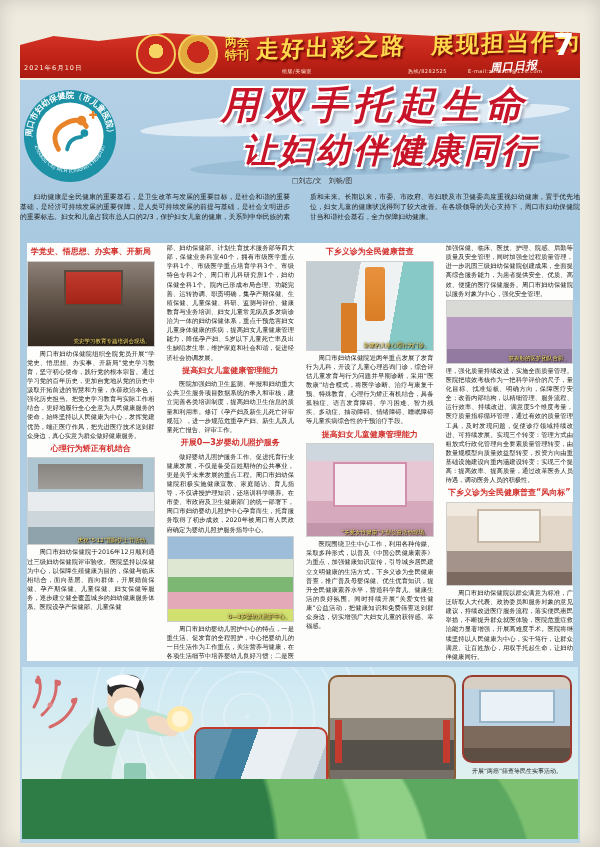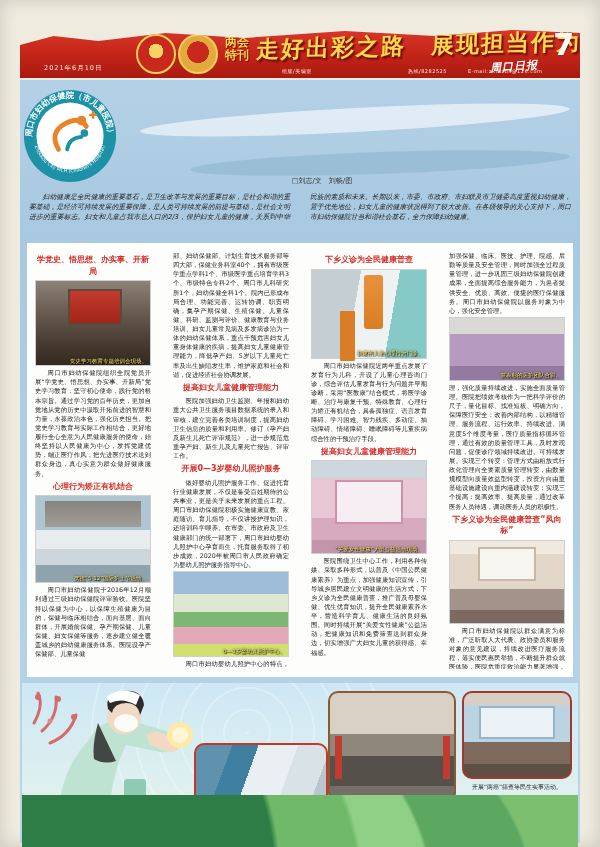--- a/index.html
+++ b/index.html
@@ -8,21 +8,21 @@
 
   
   .banner{position:absolute;left:20px;right:20px;top:28px;height:50px;
     background:linear-gradient(180deg,#d8392a 0%,#c32418 55%,#a91a10 100%);
     clip-path:polygon(0 34%,6% 16%,14% 26%,26% 10%,40% 20%,58% 6%,74% 16%,88% 4%,100% 10%,100% 100%,0 100%);}
   .flag-deco{position:absolute;left:4px;top:-14px;width:60px;height:26px;}
   .flag-deco i{position:absolute;display:block;background:#c32418;}
   .flag-deco i:nth-child(1){left:2px;top:2px;width:34px;height:4px;transform:rotate(-28deg);}
   .flag-deco i:nth-child(2){left:10px;top:8px;width:40px;height:5px;transform:rotate(-20deg);}
   .flag-deco i:nth-child(3){left:20px;top:14px;width:30px;height:4px;transform:rotate(-12deg);}
-  .banner .date{position:absolute;left:24px;bottom:5px;font-size:6.5px;color:#ffefe0;letter-spacing:1px;}
+  .banner .date{position:absolute;left:4px;bottom:5px;font-size:6.5px;color:#ffefe0;letter-spacing:1px;}
   .emblem{position:absolute;top:6px;width:36px;height:36px;border-radius:50%;}
   .emb-nat{left:116px;background:radial-gradient(circle at 50% 42%,#f6d463 0 26%,#c8291c 27% 78%,#e9bf4e 79%);border:2px solid #f2cf5a;}
   .emb-nat span{position:absolute;left:0;right:0;top:7px;text-align:center;color:#f6d463;font-size:13px;line-height:1;}
   .emb-cppcc{left:158px;background:radial-gradient(circle at 50% 45%,#c8291c 0 40%,#e2a93c 41% 78%,#b5761f 79%);border:2px solid #f2cf5a;}
   .badge{position:absolute;left:202px;top:8px;width:30px;text-align:center;color:#ffd94d;font-weight:bold;font-size:12px;line-height:1.1;text-shadow:1px 1px 0 #7a0b06;}
   .slogan{position:absolute;left:236px;top:2px;width:330px;font-size:23px;font-weight:900;color:#ffd94d;letter-spacing:2px;white-space:nowrap;
     text-shadow:1px 1px 0 #8a1007,2px 2px 2px #5f0a04;transform:rotate(-1.5deg) skewX(-4deg);}
   .bansub{position:absolute;bottom:4px;font-size:5px;color:#ffe9d5;letter-spacing:.5px;}
   .bs1{left:262px;} .bs2{left:388px;} .bs3{left:448px;}
   .paper-script{position:absolute;right:42px;bottom:4px;font-size:11px;font-style:italic;font-weight:bold;color:#fff;transform:rotate(-4deg);letter-spacing:1px;}
@@ -36,25 +36,25 @@
   .sw1{position:absolute;left:120px;top:28px;width:430px;height:24px;background:rgba(255,255,255,.6);border-radius:50%;transform:rotate(-3deg);}
   .sw2{position:absolute;left:170px;top:72px;width:380px;height:22px;background:rgba(140,178,206,.55);border-radius:50%;transform:rotate(-2deg);}
   .hosp-logo{position:absolute;left:2px;top:8px;}
   .hl{position:absolute;font-weight:900;color:#c81428;white-space:nowrap;font-style:italic;
     text-shadow:2px 2px 0 #fff,-2px -2px 0 #fff,2px -2px 0 #fff,-2px 2px 0 #fff,4px 4px 3px rgba(60,60,90,.35);}
   .hl1{left:140px;top:0px;width:430px;text-align:center;font-size:38px;letter-spacing:6px;}
   .hl2{left:170px;top:48px;width:400px;text-align:center;font-size:34px;letter-spacing:3px;}
   .byline{position:absolute;left:0;right:0;top:96px;text-align:center;font-size:7px;color:#333;padding-left:44px;}
 
   
-  .intro{margin:0 9px;height:46px;column-count:2;column-gap:20px;font-size:6.8px;line-height:1.5;font-style:italic;color:#1c1c1c;text-align:justify;overflow:hidden;}
+  .intro{margin:0 0;height:46px;column-count:2;column-gap:20px;font-size:6.8px;line-height:1.5;color:#1c1c1c;text-align:justify;overflow:hidden;}
   .intro p{margin:0;text-indent:2em;}
 
   
-  .cols{margin:5px 7px 0 7px;background:#fdfdfb;padding:8px;display:flex;gap:22px;height:418px;overflow:hidden;}
+  .cols{margin:5px 7px 0 7px;background:#fdfdfb;padding:0;display:flex;gap:12px;height:418px;overflow:hidden;}
   .col{flex:1;min-width:0;font-size:6.3px;line-height:1.45;color:#222;text-align:justify;overflow:hidden;}
   .col p{margin:0 0 2px;text-indent:2em;}
   .rh{font-size:8px;color:#d2302c;text-align:center;margin:3px 0;font-weight:bold;}
   .ph{position:relative;width:100%;margin:2px 0;border:1px solid #cfcfcf;box-sizing:border-box;}
   .ovcap{position:absolute;left:2px;right:3px;bottom:1px;text-align:right;font-size:5.5px;color:#ffe36e;text-shadow:0 0 2px #000,1px 1px 1px #000;line-height:1.2;}
   .ph-meeting{height:86px;background:linear-gradient(180deg,#8d8279 0%,#6b5d52 35%,#463a31 75%,#33291f 100%);}
   .ph-meeting::before{content:"";position:absolute;left:30%;top:12%;width:44%;height:38%;background:linear-gradient(#c23b2e,#a32417);box-shadow:0 0 0 2px #5a4a3e;}
   .ph-nurses{height:88px;background:linear-gradient(180deg,#adc6d2 0 40%,#e8ecee 40% 62%,#cdd6da 62% 80%,#8fa3ad 80%);}
   .ph-nurses::before{content:"";position:absolute;left:8%;top:6%;width:84%;height:30%;background:linear-gradient(#77675c,#9b8d80);opacity:.7;}
   .ph-playground{height:86px;background:linear-gradient(180deg,#9ebdd8 0 26%,#dde7d2 26% 48%,#7cb873 48% 66%,#e3a9b9 66% 86%,#d2e06f 86%);}
@@ -135,20 +135,22 @@
           <text font-size="5" fill="#eafbff">
             <textPath href="#lbot" startOffset="50%" text-anchor="middle">Zhoukou City MCH (Children's Hospital)</textPath>
           </text>
           <path d="M38,64 q-10,-18 7,-27 q15,-8 22,3" stroke="#e8832a" stroke-width="5" fill="none" stroke-linecap="round"></path>
           <circle cx="62" cy="34" r="5" fill="#e8832a"></circle>
           <path d="M47,64 q2,-12 15,-13" stroke="#1d91a6" stroke-width="4" fill="none" stroke-linecap="round"></path>
           <circle cx="65" cy="47" r="4" fill="#1d91a6"></circle>
           <path d="M70,28 h8 M74,24 v8" stroke="#e8832a" stroke-width="2.5"></path>
         </svg>
       </div>
+      <div class="hl hl1">用双手托起生命</div>
+      <div class="hl hl2">让妇幼伴健康同行</div>
       <div class="byline">□刘志/文　刘畅/图</div>
     </div>
 
     <div class="intro">
       <p>妇幼健康是全民健康的重要基石，是卫生改革与发展的重要目标，是社会和谐的重要基础，是经济可持续发展的重要保障，是人类可持续发展的前提与基础，是社会文明进步的重要标志。妇女和儿童占我市总人口的2/3，保护妇女儿童的健康，关系到中华民族的素质和未来。长期以来，市委、市政府、市妇联及市卫健委高度重视妇幼健康，置于优先地位，妇女儿童的健康状况得到了较大改善。在各级领导的关心支持下，周口市妇幼保健院甘当和谐社会基石，全力保障妇幼健康。</p>
     </div>
 
     <div class="cols">
 
       <div class="col">

